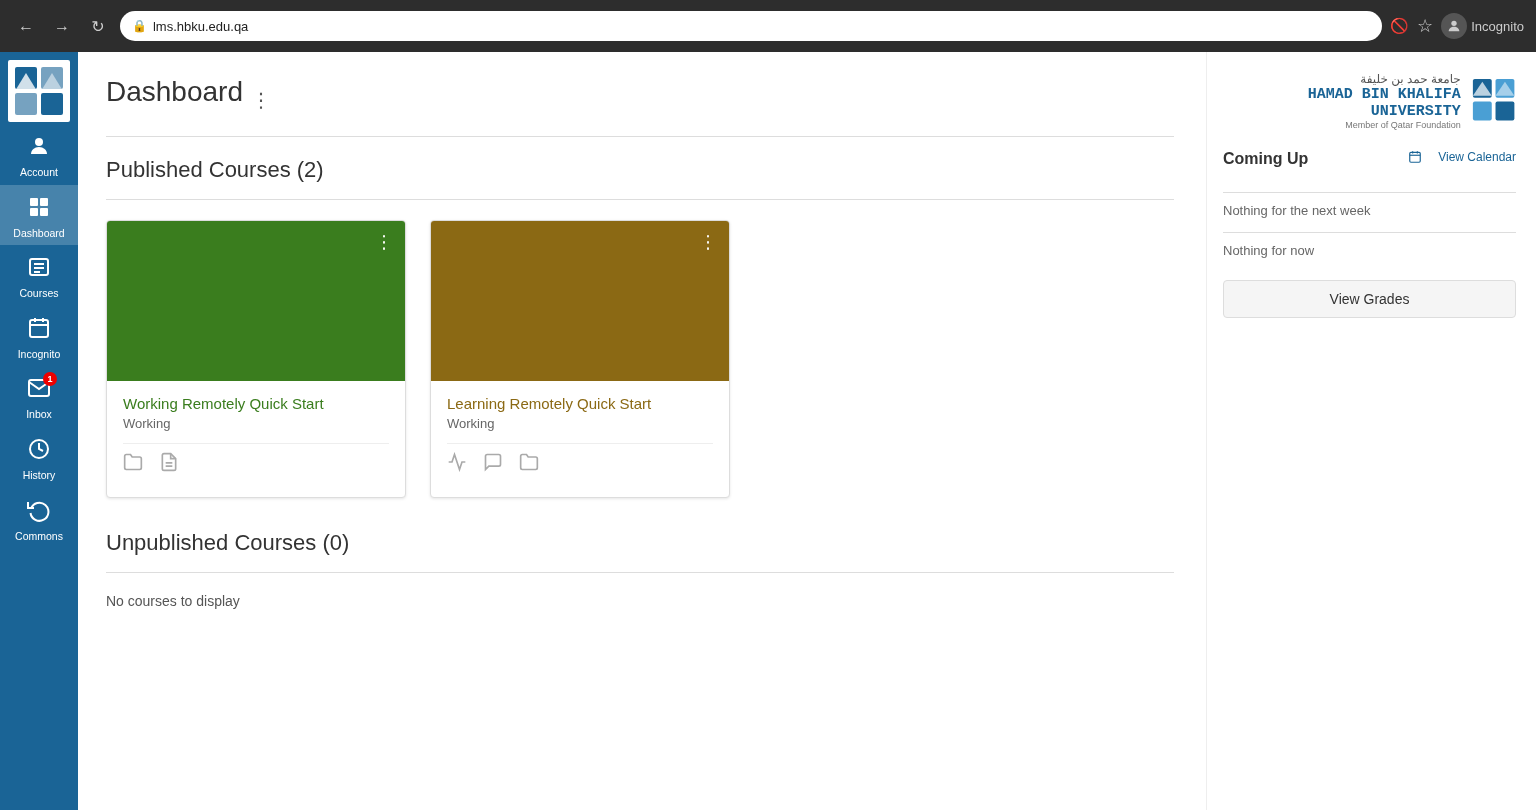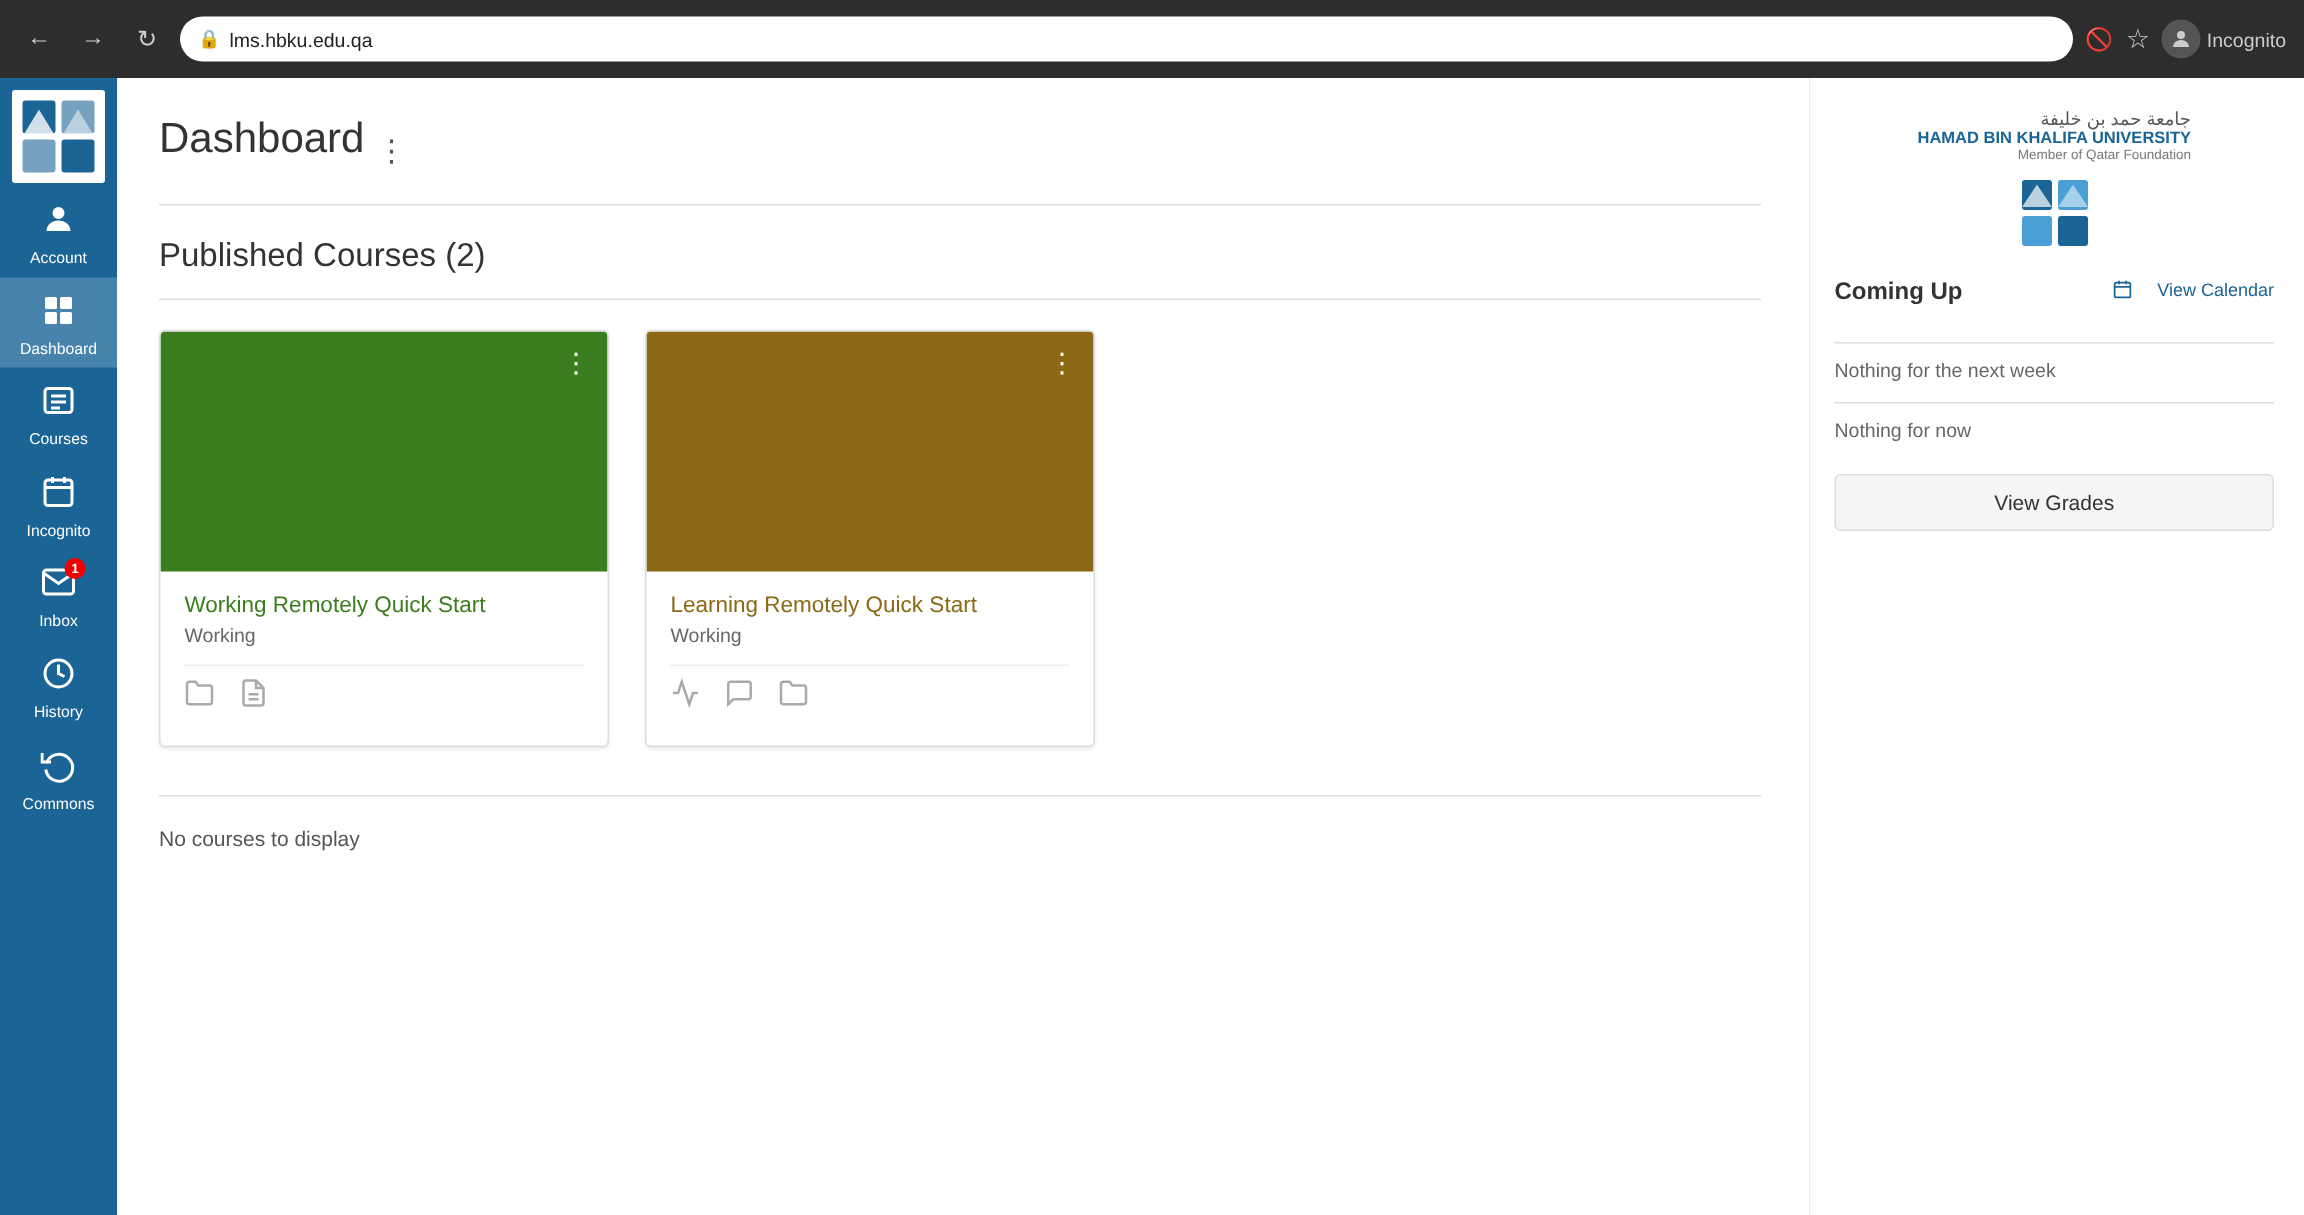--- a/index.html
+++ b/index.html
@@ -193,25 +193,24 @@
       flex-shrink: 0;
       padding: 20px 20px 20px 16px;
       border-left: 1px solid #eee;
       background: #fff;
       overflow-y: auto;
     }
     .university-logo {
       display: flex; align-items: center; justify-content: flex-end;
       margin-bottom: 20px;
       gap: 10px;
-      flex-direction: column;
     }
     .uni-text { text-align: right; }
     .uni-name-ar { font-size: 12px; color: #555; direction: rtl; }
-    .uni-name-en { font-size: 11px; font-weight: bold; color: #1a6496; }
+    .uni-name-en { font-size: 15px; font-weight: bold; color: #1a6496; font-family: Liberation Mono, monospace; }
     .uni-sub { font-size: 9px; color: #777; }
     .uni-logo-icon {
       width: 48px; height: 48px;
     }
 
     .coming-up-header {
       display: flex; align-items: flex-start; justify-content: space-between;
       margin-bottom: 24px;
     }
     .coming-up-title {
@@ -416,20 +415,21 @@
             <span class="course-action-icon" title="Files">
               <svg width="20" height="20" viewBox="0 0 24 24" fill="none" stroke="#aaa" stroke-width="2">
                   <path d="M22 19a2 2 0 0 1-2 2H4a2 2 0 0 1-2-2V5a2 2 0 0 1 2-2h5l2 3h9a2 2 0 0 1 2 2z"></path>
                 </svg>
             </span>
           </div>
         </div>
       </div>
     </div>
 
+    <h2 class="section-title">Unpublished Courses (0)</h2>
     <hr class="divider">
     <p class="no-courses-text">No courses to display</p>
   </main>
 
   <aside class="right-panel">
     
     <div class="university-logo">
       <div class="uni-text">
         <div class="uni-name-ar">جامعة حمد بن خليفة</div>
         <div class="uni-name-en">HAMAD BIN KHALIFA UNIVERSITY</div>

